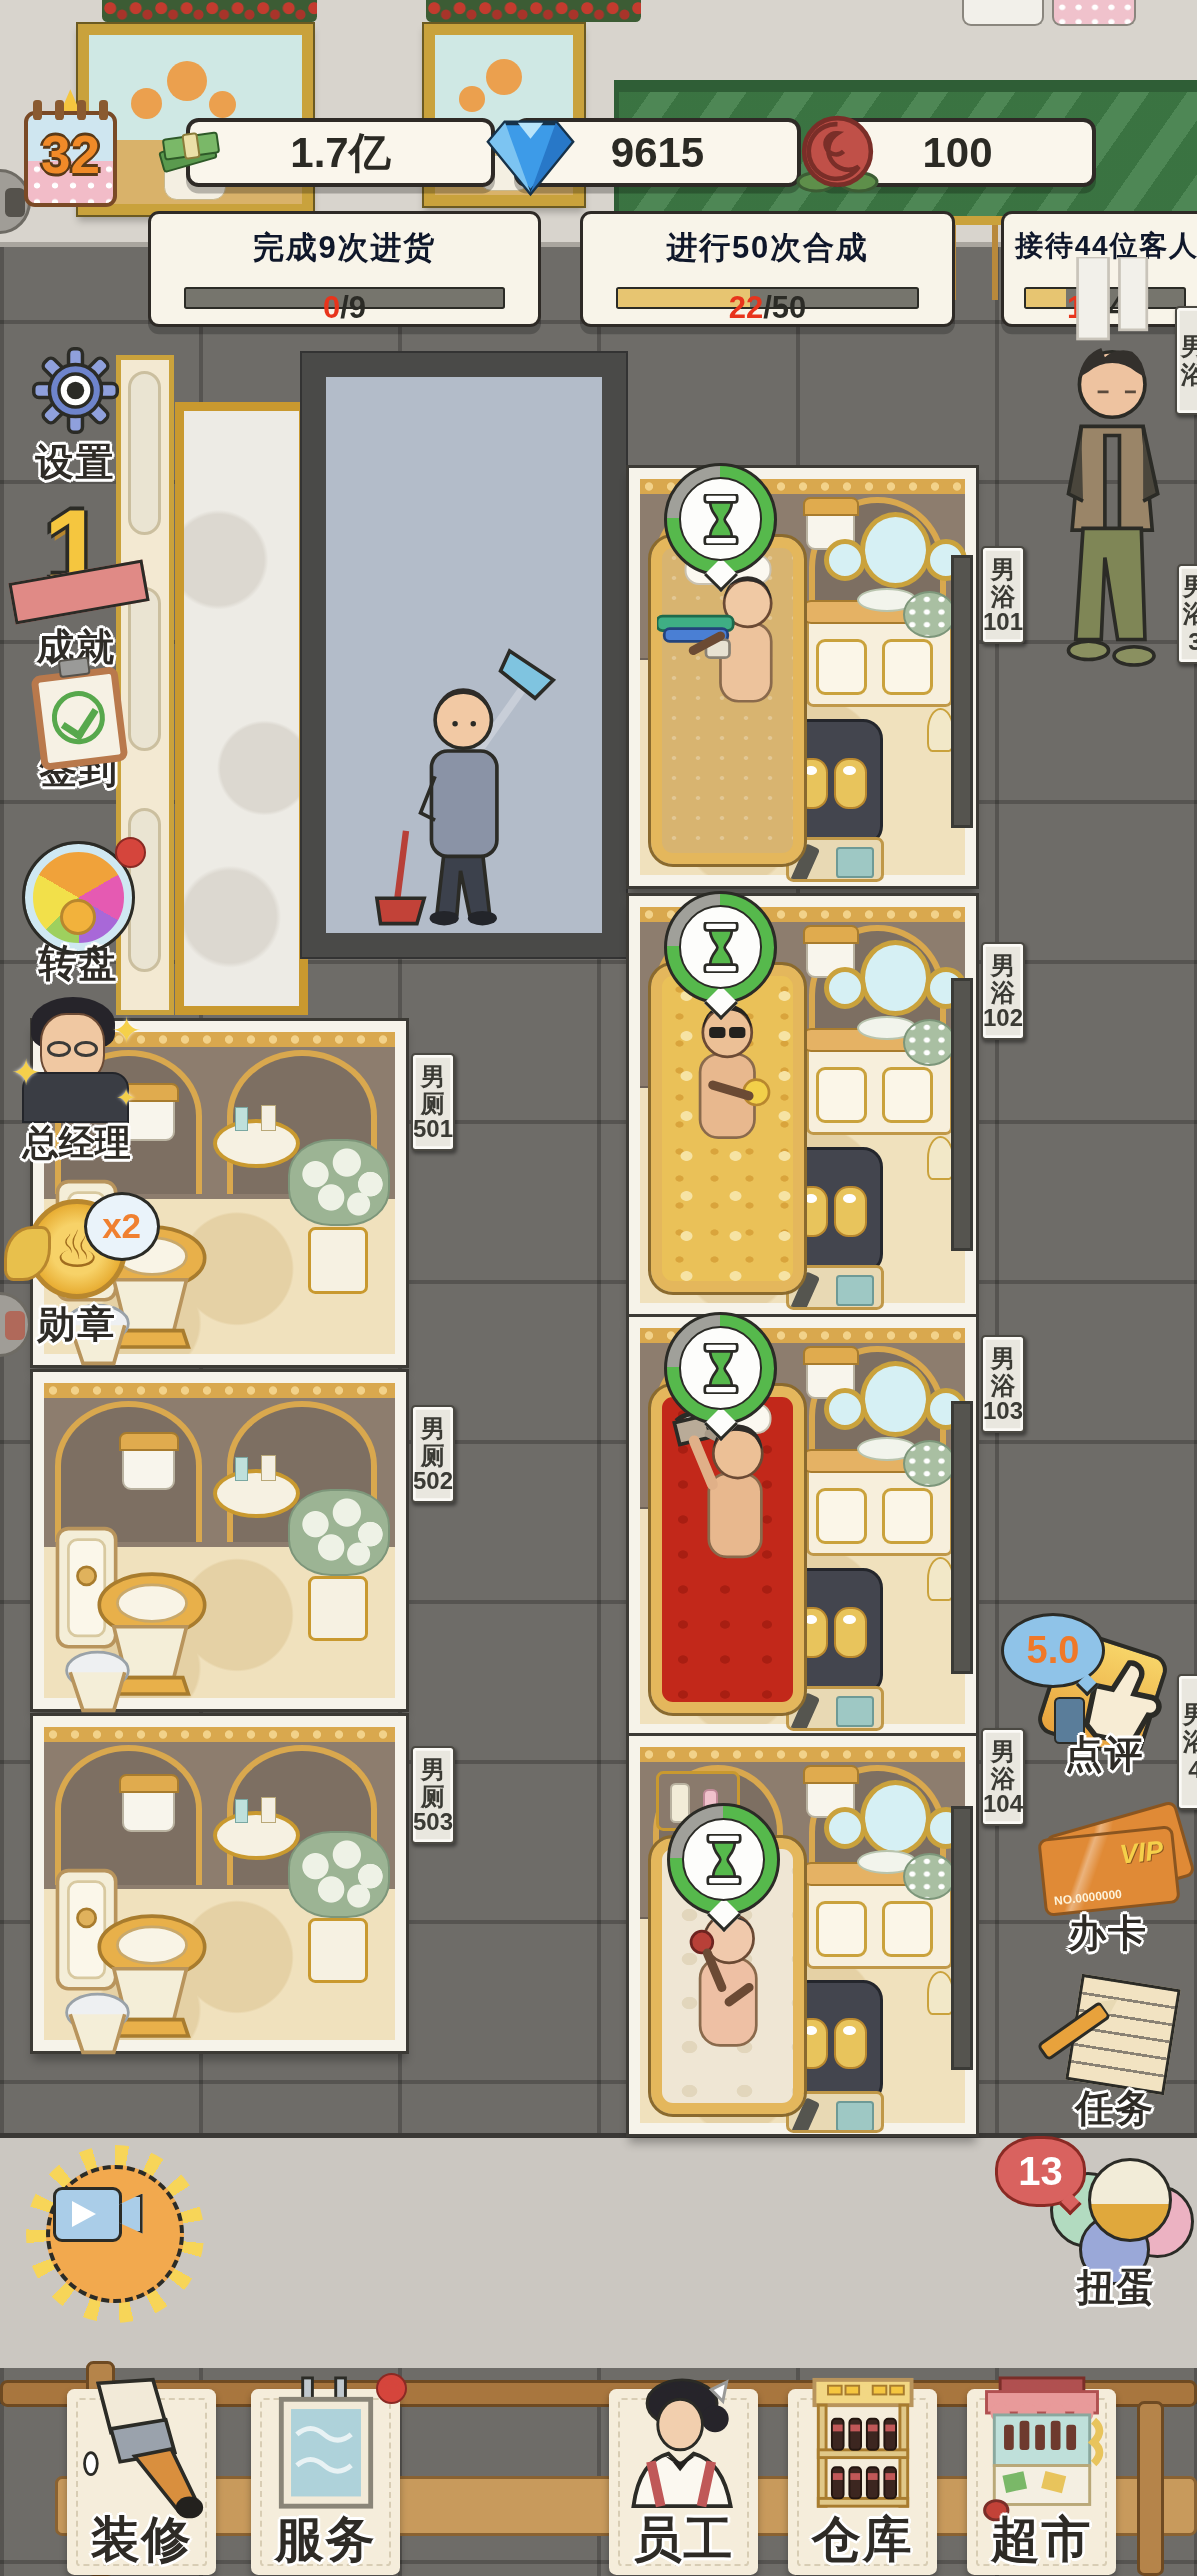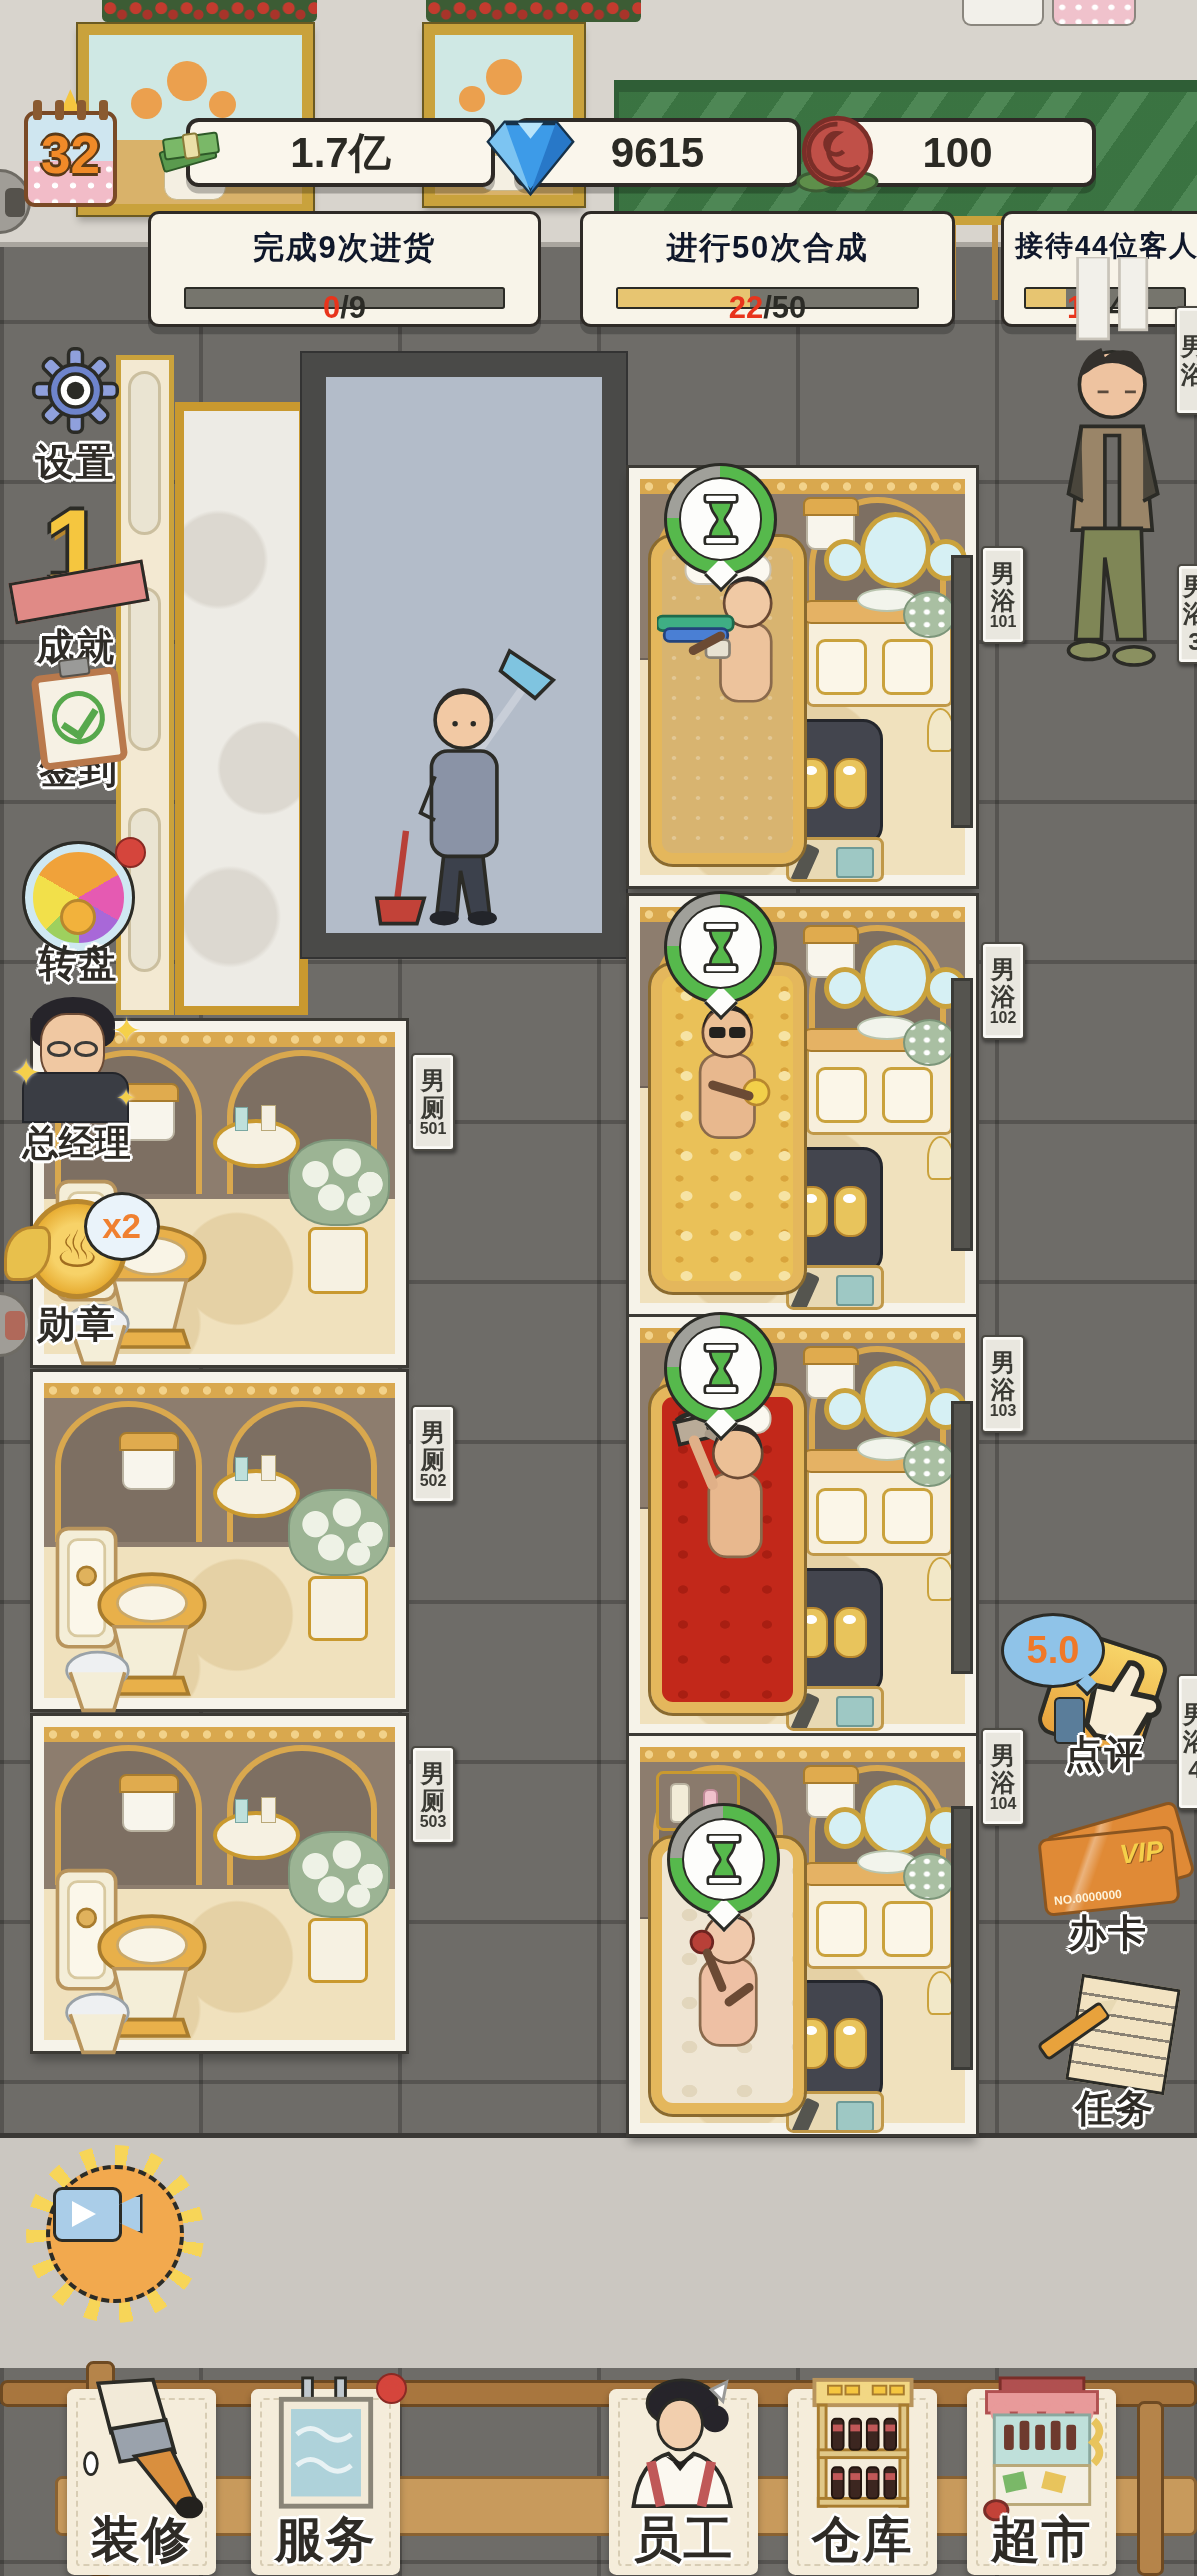--- a/index.html
+++ b/index.html
@@ -88,21 +88,21 @@
 .t-beer{background:#eac158;background-image:radial-gradient(#f6e3a4 5.5px,transparent 6.4px),radial-gradient(#d9a43c 3.6px,transparent 4.5px);background-size:49px 40px,35px 27px}
 .t-red{background:#c2281a;background-image:radial-gradient(#a81e12 4.5px,transparent 5.5px);background-size:42px 35px}
 .t-milk{background:#efe6d4;background-image:radial-gradient(#e2d6bc 7.3px,transparent 8.2px);background-size:55px 44px}
 .timer{position:absolute;width:113px;height:113px;z-index:6}
 .timer .ring{position:absolute;inset:0;border-radius:50%;background:conic-gradient(#56b94c 0 272deg,#a0a09a 272deg 360deg);border:3.6px solid #2b2b26}
 .timer .inner{position:absolute;inset:14.6px;border-radius:50%;background:#fdfdfb;border:2.7px solid #2b2b26;display:flex;align-items:center;justify-content:center}
 .timer .tail{position:absolute;left:50%;bottom:-11px;width:24px;height:24px;background:#fdfdfb;border-right:3.6px solid #2b2b26;border-bottom:3.6px solid #2b2b26;transform:translateX(-50%) rotate(45deg)}
 .doorbar{background:#55544f;border:3.6px solid #3a3a36;width:22px}
 .sign{background:#e9e7df;border:2.7px solid #4a4842;border-radius:4.5px;box-shadow:inset 0 0 0 2.7px #fbfaf6,1.8px 2.7px 3.6px rgba(0,0,0,.4);display:flex;flex-direction:column;align-items:center;justify-content:center;color:#3a3a34;font-weight:bold}
 .sg-h{width:29px;word-break:break-all;font-size:24.6px;line-height:1.1;text-align:center}
-.sg-n{font-size:16px;line-height:1}
+.sg-n{font-size:24px;line-height:1}
 .colstrip{left:116px;top:355px;width:58px;height:660px;background:#f3e9d2;border:5.5px solid #caa23c}
 .colstrip i{position:absolute;left:7.3px;width:33px;height:164px;border:3.6px solid #cbbf9f;border-radius:18px;background:#eae4d2}
 .marble{left:175px;top:402px;width:133px;height:613px;border:9px solid #c9992f;background:#edebe5;background-image:radial-gradient(circle at 30% 25%,#dcd8d0 0 10%,transparent 11%),radial-gradient(circle at 70% 60%,#dcd8d0 0 12%,transparent 13%),radial-gradient(circle at 40% 85%,#dcd8d0 0 9%,transparent 10%)}
 .corridor{left:302px;top:353px;width:324px;height:604px;background:#b3bcc9;border:24px solid #4a4a48;outline:2.7px solid #333}
 
 .r-lab{font-size:38px;letter-spacing:1.8px;text-align:center}
 .bubble{position:absolute;border-radius:50%;display:flex;align-items:center;justify-content:center;font-weight:bold}
 .bub-tail{position:absolute;width:16.4px;height:16.4px;transform:rotate(45deg)}
 .thumb-badge{position:absolute;width:109px;height:109px;background:linear-gradient(#f7d468,#e8a23c);border:4.5px solid #2b2b26;transform:rotate(18deg);border-radius:16.4px}
 .vipcard{position:absolute;width:136px;height:78px;background:#e08a36;border:3.6px solid #8a5520;border-radius:9px;background-image:linear-gradient(115deg,transparent 30%,rgba(255,255,255,.35) 34%,transparent 42%)}
@@ -680,20 +680,31 @@
     </div>
     <div class="ot r-lab abs" style="left:16.4px;top:91px;width:127px">办卡</div>
   </div>
 
   <div class="abs" style="left:1037px;top:1981px;width:164px;height:146px">
     <div class="paper" style="left:36px;top:0"></div>
     <div class="pencil" style="left:-1.8px;top:40px"></div>
     <div class="ot r-lab abs" style="left:14.6px;top:102px;width:127px">任务</div>
   </div>
 
+  <div class="abs" style="left:995px;top:2136px;width:202px;height:182px">
+    <div class="ball" style="left:55px;top:36px;width:76px;height:76px;background:#b2dbc0"></div>
+    <div class="ball" style="left:126px;top:49px;width:73px;height:73px;background:#ecb2c2"></div>
+    <div class="ball" style="left:84px;top:78px;width:71px;height:71px;background:#9aa8d8"></div>
+    <div class="ball" style="left:93px;top:22px;width:84px;height:84px;background:linear-gradient(#f2ecd8 55%,#e0a83c 55%)"></div>
+    <div class="bubble" style="left:0;top:0;width:91px;height:71px;background:#d9625f;border:3.6px solid #8a2a24;color:#fff;font-size:40px;border-radius:46%">
+        <span>13</span>
+      </div>
+    <div class="bub-tail" style="left:67px;top:60px;background:#d9625f;border-right:3.6px solid #8a2a24;border-bottom:3.6px solid #8a2a24"></div>
+    <div class="ot r-lab abs" style="left:58px;top:126px;width:127px">扭蛋</div>
+  </div>
 
   <div class="abs burst">
     <div class="vring"></div>
     <div class="vcam">
         <div class="lens"></div>
       </div>
   </div>
 
   <div class="abs pole-h" style="left:0;top:2380px;width:1197px;height:27px"></div>
   <div class="abs plank"></div>

